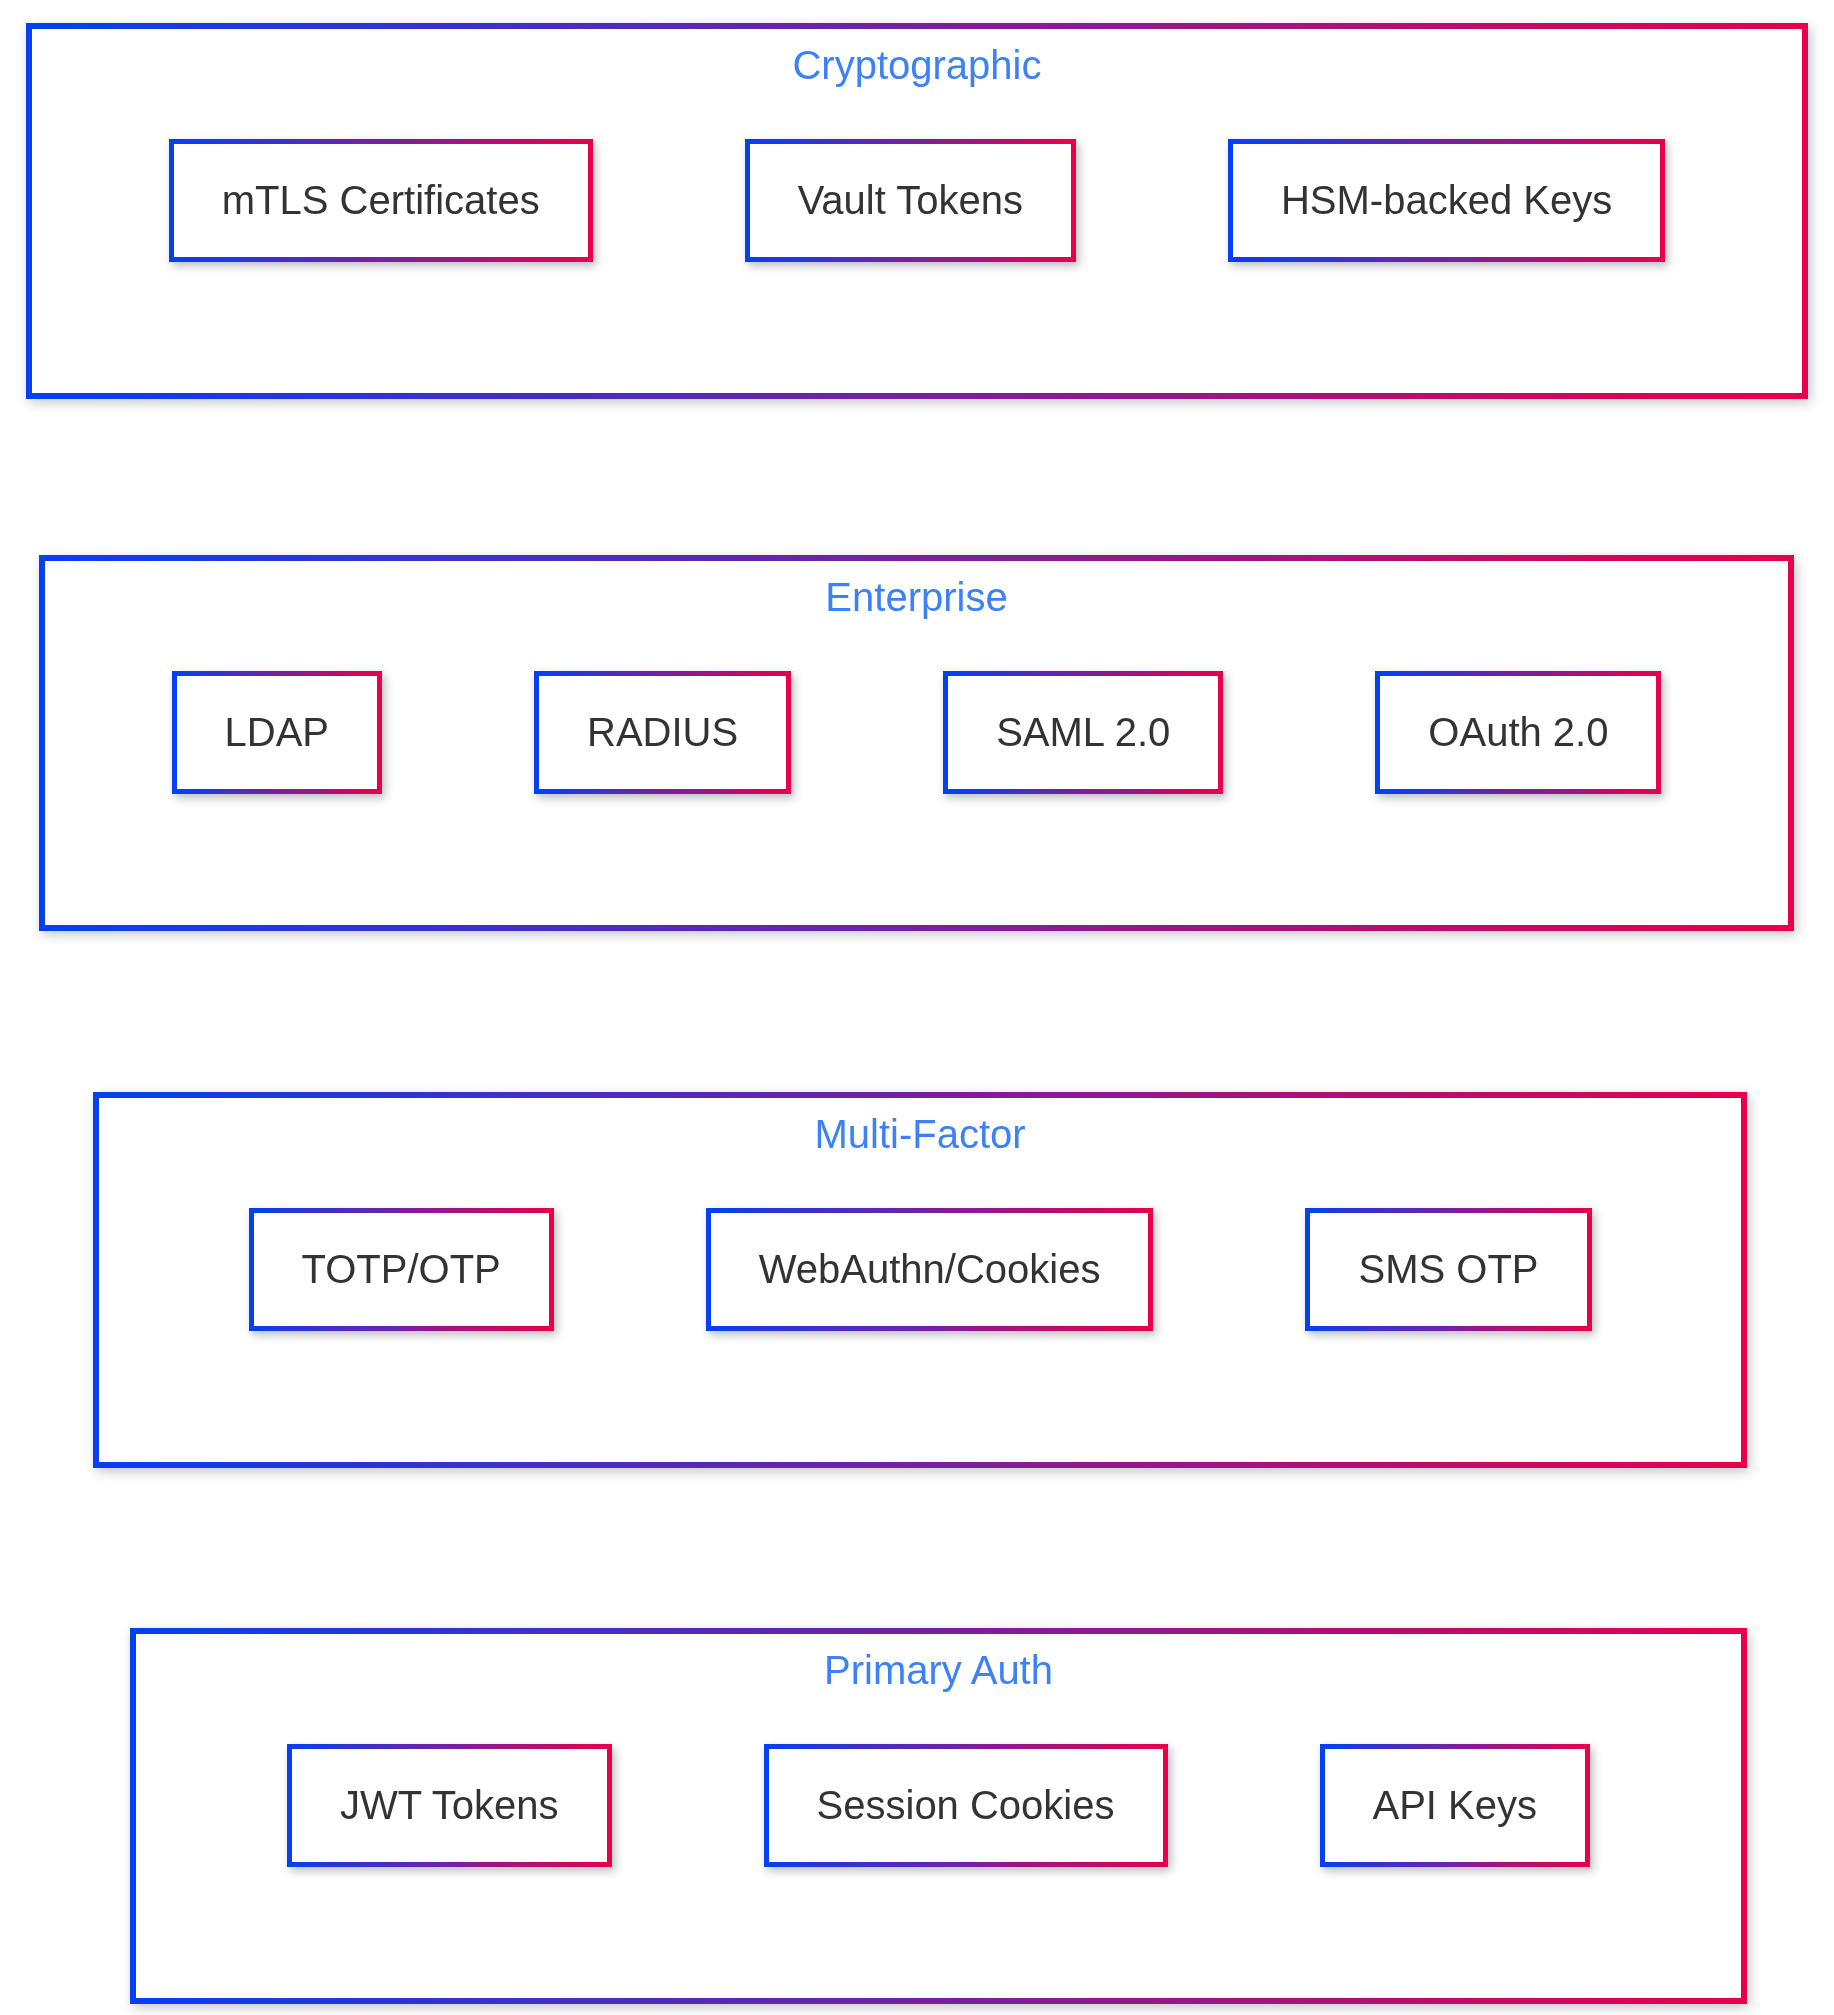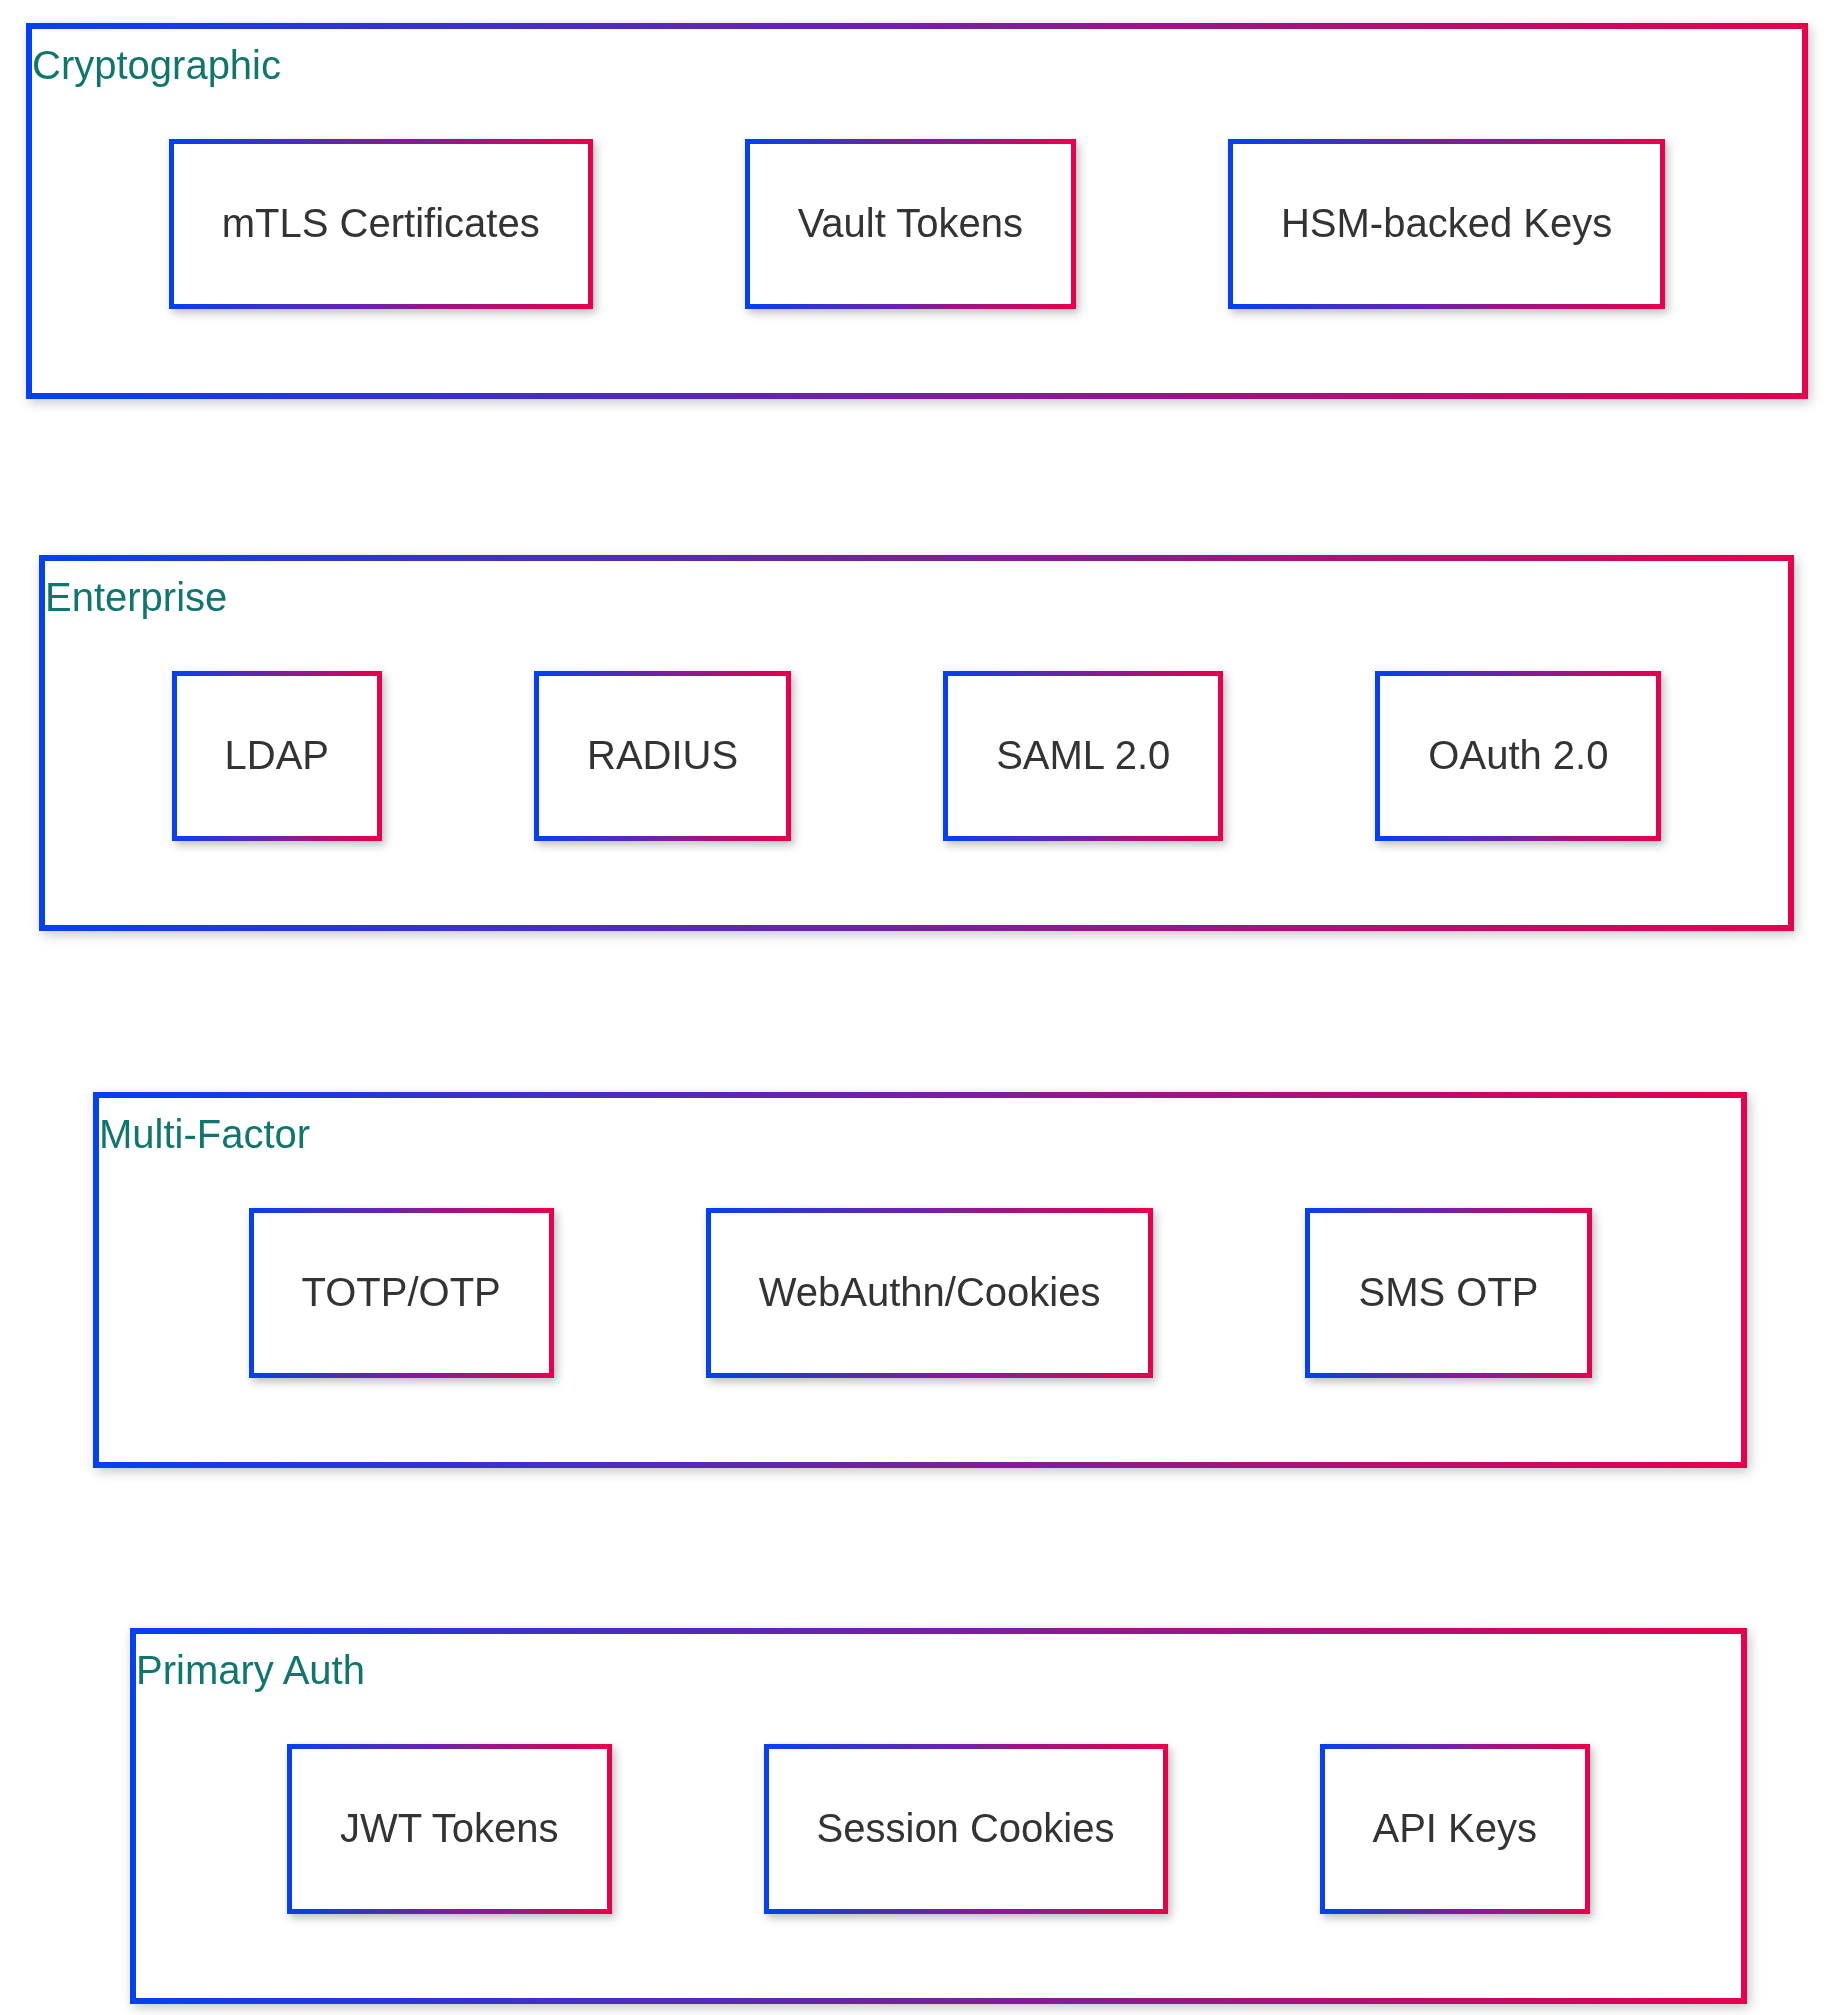--- a/index.html
+++ b/index.html
@@ -19,34 +19,35 @@
   .section{
     box-sizing:border-box;
     height:376px;
     background:#ffffff;
     border:6.3px solid;
     border-image:linear-gradient(90deg,var(--grad-start),var(--grad-end)) 1;
     box-shadow:2.6px 3.7px 11.5px rgba(40,40,60,0.28);
   }
   .section-title{
     margin-top:13.6px;
+    text-align:center;
     font-size:40px;
     line-height:1.1;
-    color:#0f766e;
+    color:#3b82f6;
   }
   .row{
     display:flex;
     justify-content:center;
     align-items:center;
     gap:152px;
     margin-top:52px;
   }
   .node{
     box-sizing:border-box;
-    height:170px;
+    height:123px;
     padding:0 48px;
     display:flex;
     align-items:center;
     justify-content:center;
     background:#ffffff;
     border:5.2px solid;
     border-image:linear-gradient(90deg,var(--grad-start),var(--grad-end)) 1;
     box-shadow:3.1px 4.2px 8.4px rgba(40,40,60,0.30);
     font-size:40px;
     color:#333333;

